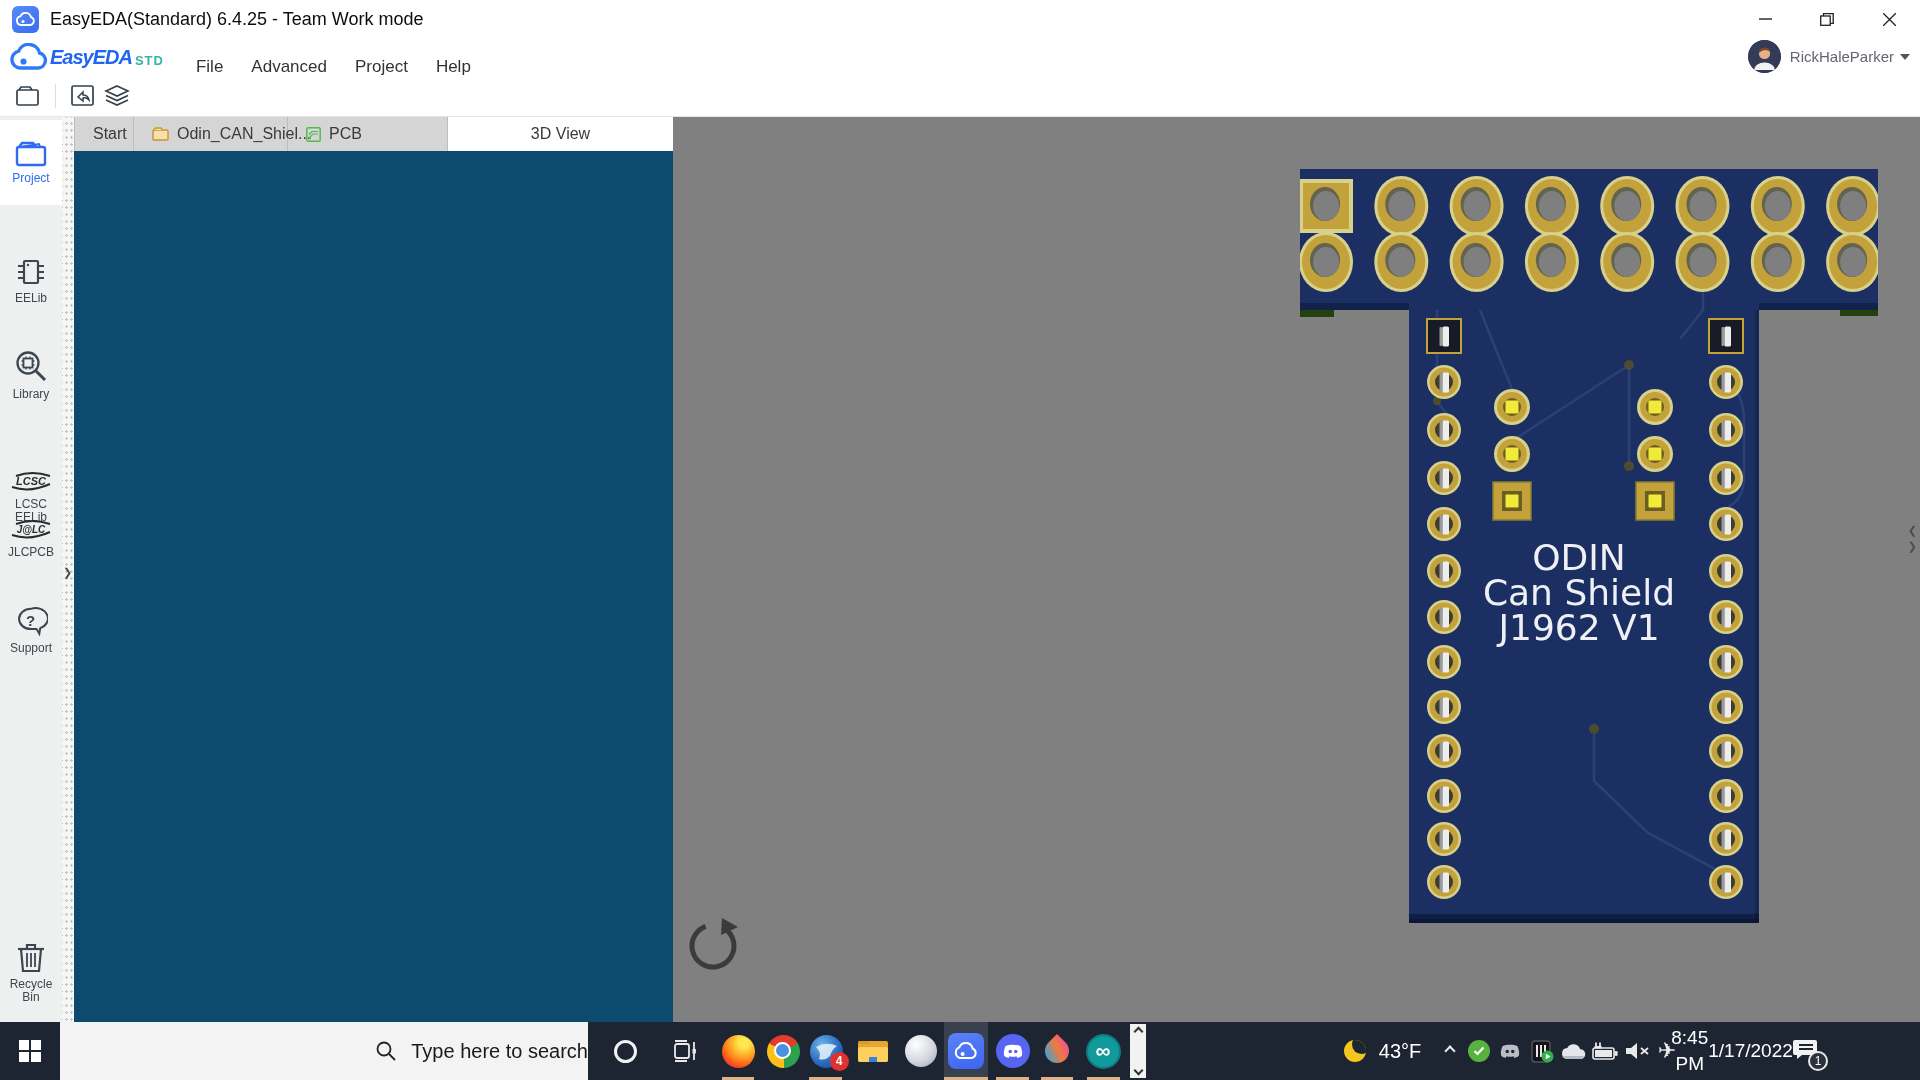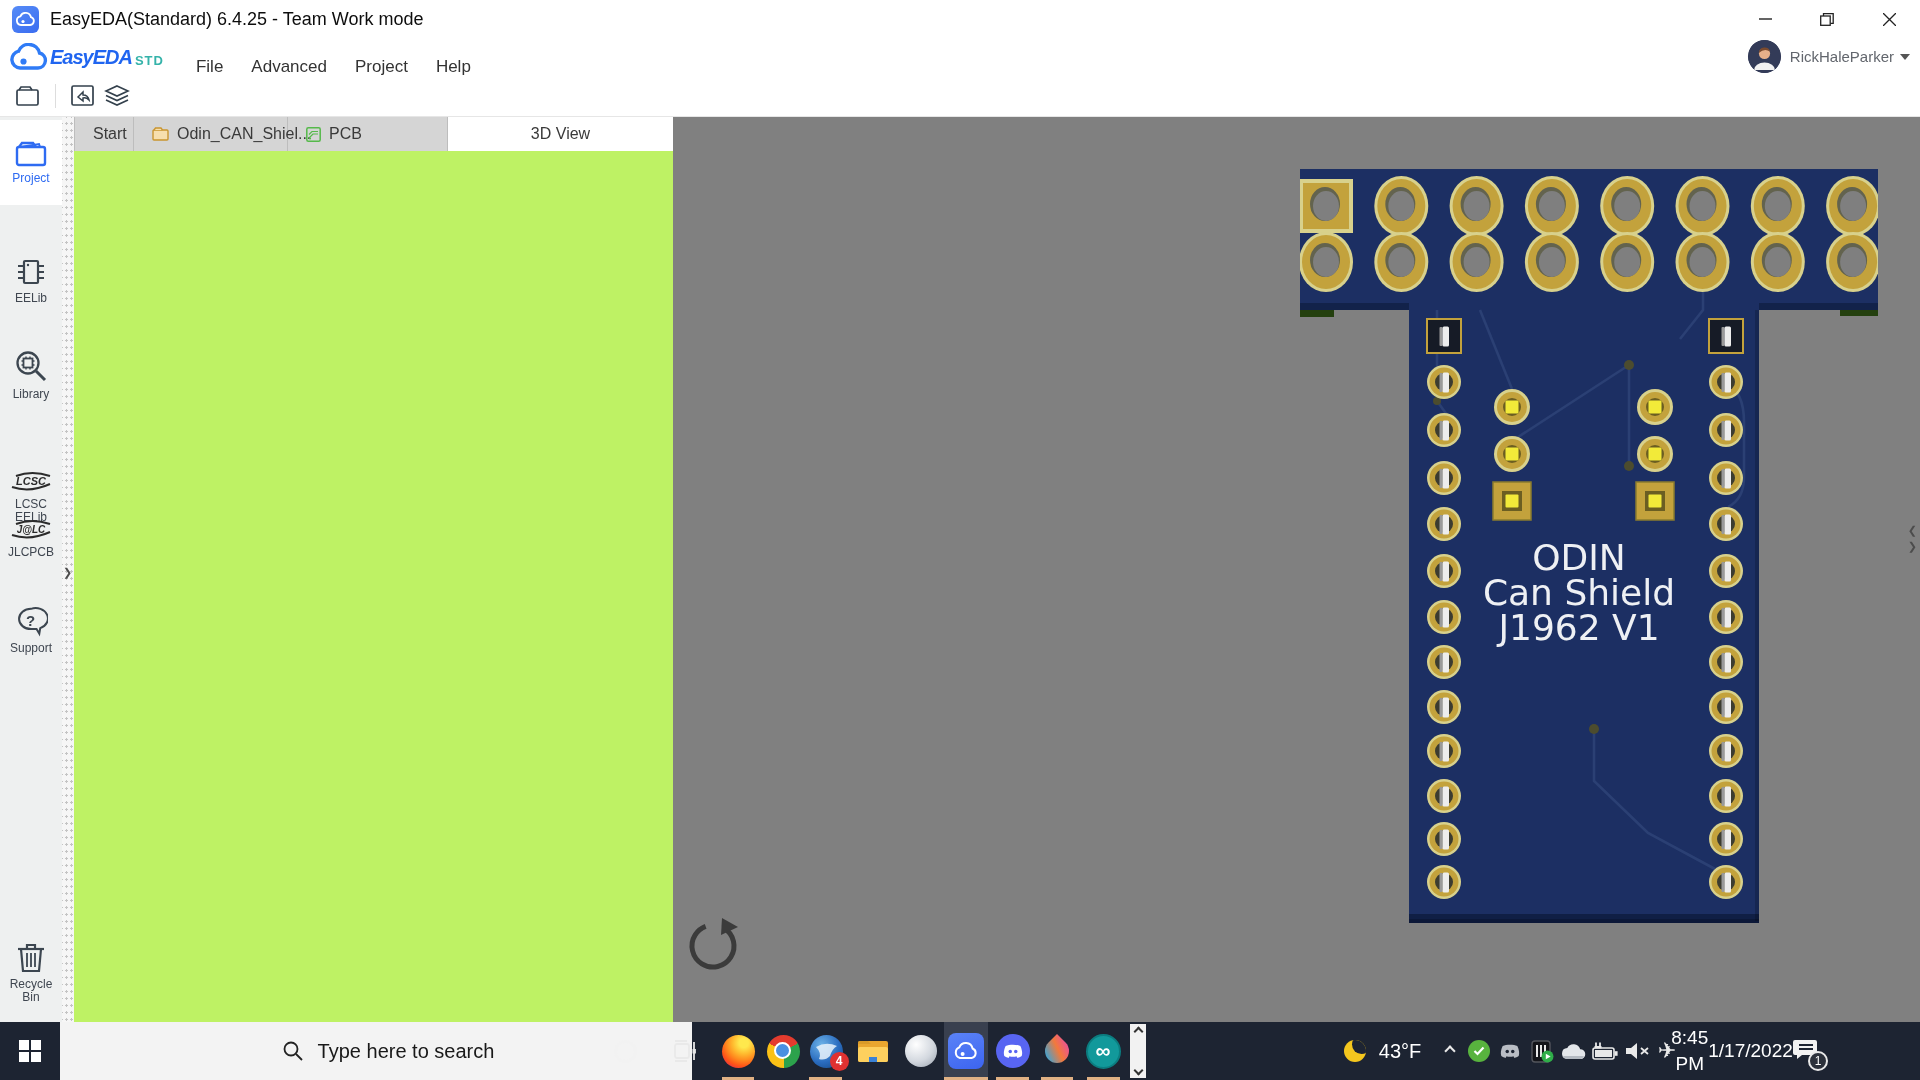--- a/index.html
+++ b/index.html
@@ -1,18 +1,18 @@
 <!DOCTYPE html>
 <html><head>
 <meta charset="utf-8">
 <style>
   * { margin:0; padding:0; box-sizing:border-box; }
   html,body { width:1920px; height:1080px; overflow:hidden; background:#808080;
               font-family:"Liberation Sans", sans-serif; }
-  .root { position:relative; width:1920px; height:1080px; background:#bef264; }
+  .root { position:relative; width:1920px; height:1080px; background:#0c4a6e; }
 
   
   .titlebar { height:38px; background:#fff; display:flex; align-items:center; position:relative; }
   .app-icon { width:27px; height:27px; border-radius:6px; margin-left:12px;
               background:linear-gradient(145deg,#568cf7,#3a6cf0); display:flex; align-items:center; justify-content:center; }
   .title-text { margin-left:11px; font-size:18px; color:#0d0d0d; }
   .win-controls { position:absolute; right:0; top:0; height:38px; display:flex; }
   .win-btn { width:62px; height:38px; display:flex; align-items:center; justify-content:center; }
 
   
@@ -58,21 +58,21 @@
   .pcb-wrap { position:absolute; left:627px; top:52px; width:578px; height:762px; }
   .rotate-wrap { position:absolute; left:11px; top:799px; width:58px; height:58px; }
   .edge-mark { position:absolute; font-size:11px; color:#4c4c4c; line-height:11px; }
 
   
   .taskbar { position:absolute; left:0; bottom:0; width:1920px; height:58px; background:#1d2432; }
   .tb-abs { position:absolute; top:0; height:58px; display:flex; align-items:center; justify-content:center; }
   .start-btn { left:0; width:60px; }
   .win-logo { display:grid; grid-template-columns:10px 10px; grid-template-rows:10px 10px; gap:2px; }
   .win-logo span { background:#fff; }
-  .search-box { left:60px; width:632px; background:#f3f3f3; justify-content:center; }
+  .search-box { left:60px; width:528px; background:#f3f3f3; justify-content:flex-end; }
   .search-box .mag { margin-left:24px; display:flex; }
   .search-text { font-size:20px; color:#191919; margin-left:14px; }
   .cortana-ring { width:23px; height:23px; border:3px solid #f2f2f2; border-radius:50%; }
   .tb-app { width:44px; }
   .tb-ind { position:absolute; bottom:0; height:3px; background:#e0b184; }
   .ee-tile-bg { background:#39404f; }
   .ff-icon { width:33px; height:33px; border-radius:50%;
      background:radial-gradient(circle at 66% 24%, #ffe84d 0 14%, #ffb92e 34%, #ff8a1e 52%, #ff5417 70%, #e22850 88%, #a42aa0 100%); }
   .chrome-icon { width:33px; height:33px; border-radius:50%; position:relative;
      background:conic-gradient(from 60deg, #2ca24c 0 33.33%, #fbc116 0 66.66%, #e33b2e 0 100%); }

